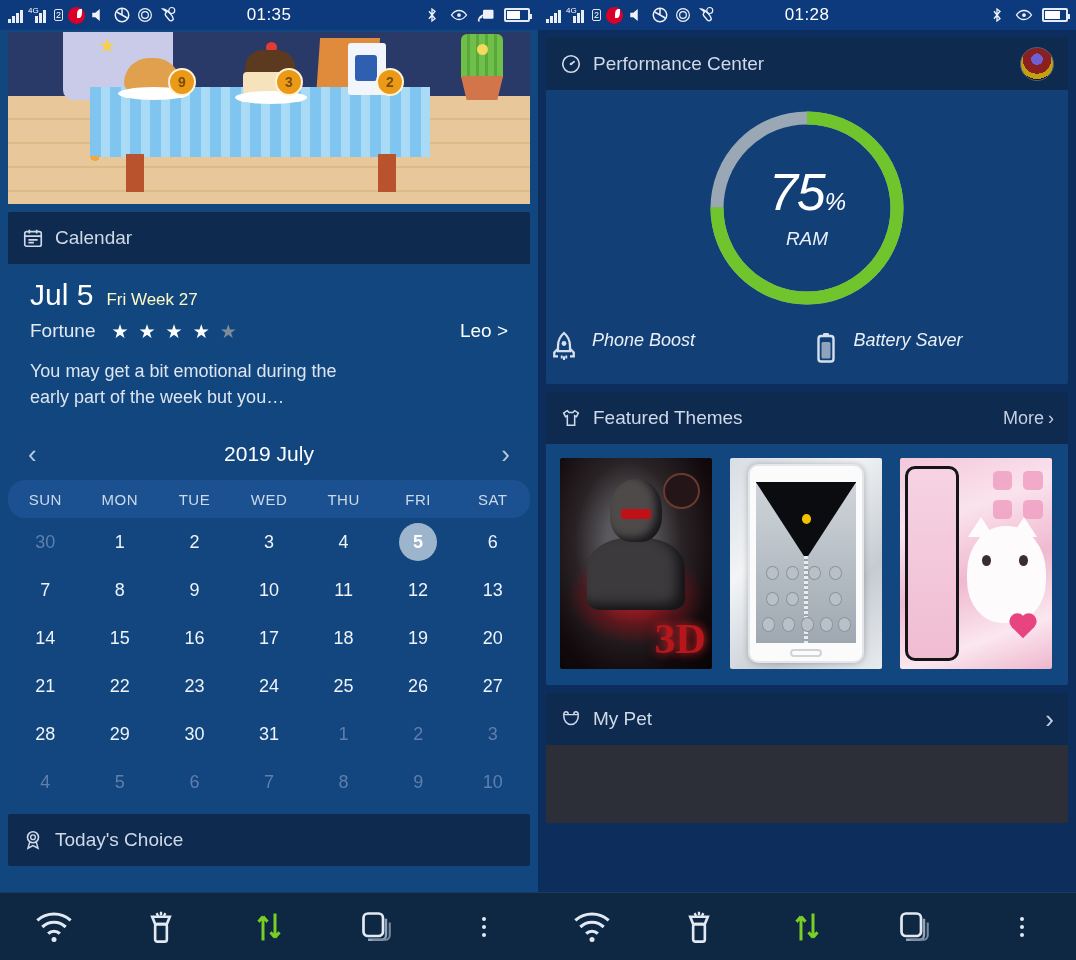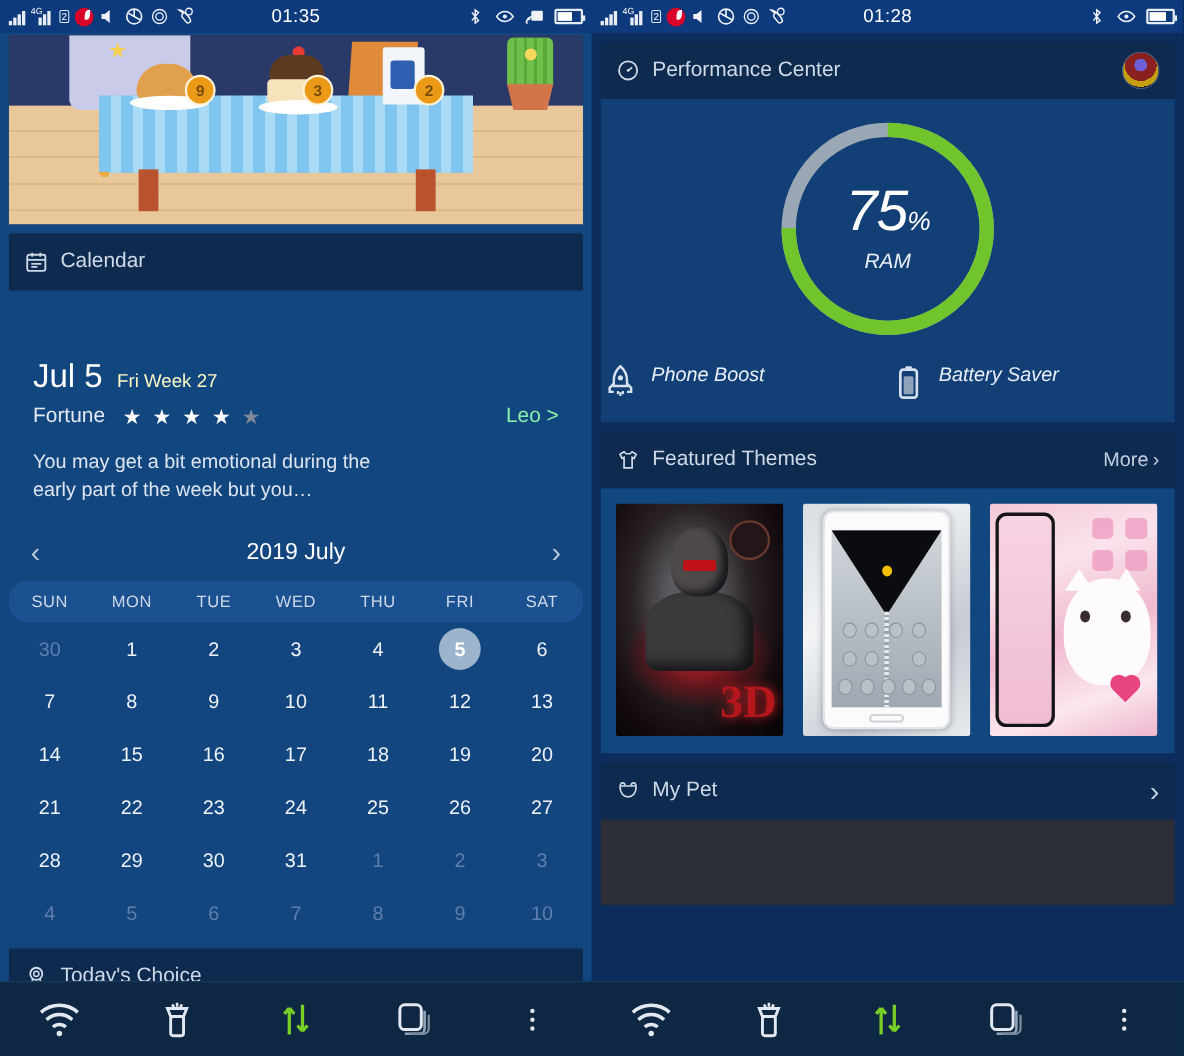--- a/index.html
+++ b/index.html
@@ -100,34 +100,34 @@
   .card { margin:8px; border-radius:2px; overflow:hidden; }
   .card-head {
     background:#0e2a4e; height:52px; display:flex; align-items:center;
     padding:0 14px; gap:11px;
   }
   .card-head .title { color:#cfd9e8; font-size:19px; }
   .card-head .right {
     margin-left:auto; color:#c3cfe0; font-size:18px; display:flex;
     align-items:center; gap:4px;
   }
-  .card-body { background:#12467f;margin-top:48px; }
+  .card-body { background:#12467f; }
   .hd-icon { width:22px; height:22px; flex:0 0 22px; }
 
   
   .cal-info { padding:14px 22px 18px 22px; }
   .cal-row1 { display:flex; align-items:baseline; gap:13px; }
   .cal-date { color:#fff; font-size:30px; }
   .cal-week { color:#fef9c3; font-size:17px; }
   .cal-row2 { display:flex; align-items:center; margin-top:8px; }
   .cal-fortune { color:#e3e9f2; font-size:19px; margin-right:16px; }
   .stars { display:flex; gap:10px; }
   .star { font-size:19px; color:#ffffff; line-height:1; }
   .star.off { color:#7f8b9b; }
-  .cal-sign { margin-left:auto; color:#86efac; font-size:19px; }
+  .cal-sign { margin-left:auto; color:#ffffff; font-size:19px; }
   .cal-row3 { display:flex; align-items:center; margin-top:16px; gap:14px; }
   .cal-text { color:#dde5f0; font-size:18px; line-height:1.45; max-width:320px; }
   .read-more {
     margin-left:auto; border:1px solid #6ea8e2; border-radius:4px;
     color:#cfe0f4; font-size:17px; padding:9px 13px; white-space:nowrap;
   }
   .cal-nav {
     background:#13467e; height:52px; display:flex; align-items:center;
     padding:0 20px; position:relative;
   }

